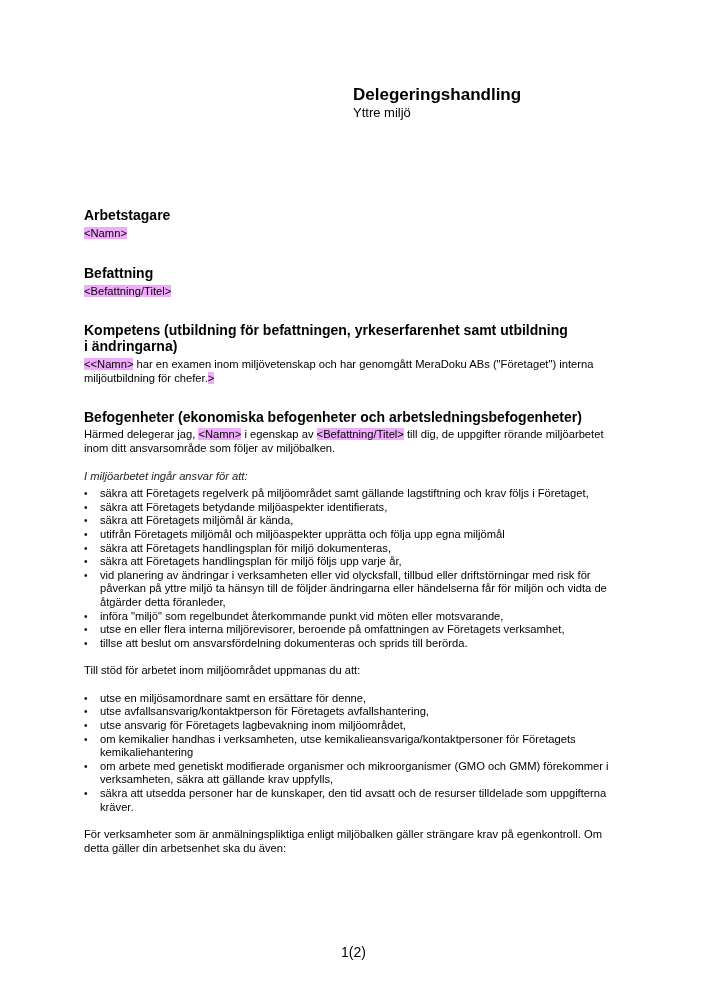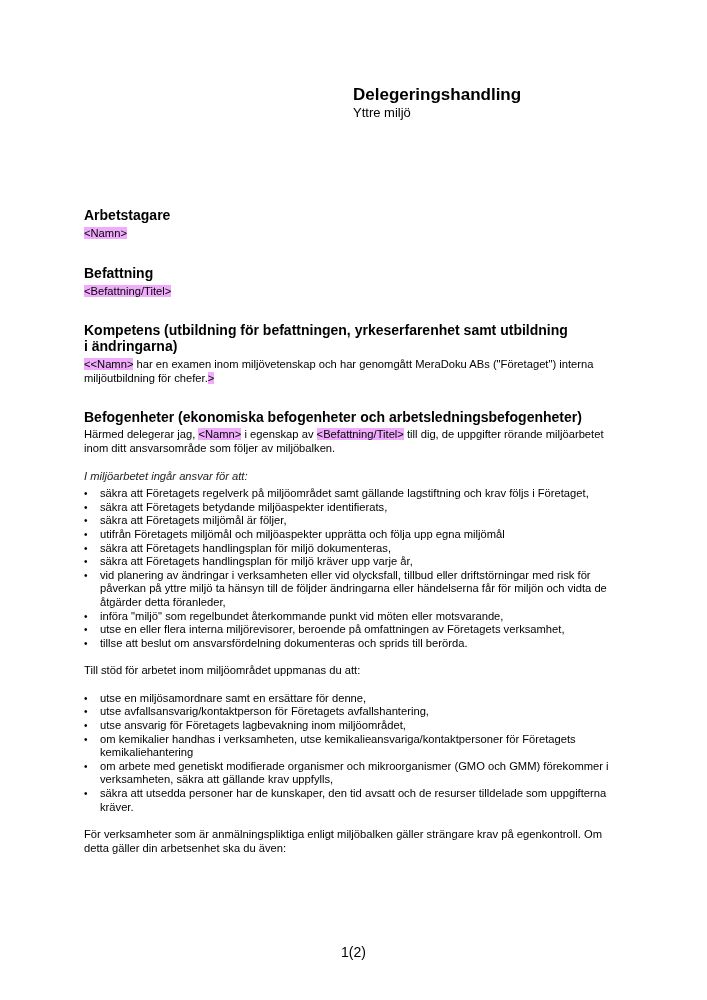--- a/index.html
+++ b/index.html
@@ -50,24 +50,24 @@
     <div class="sec" style="margin-bottom:14px;">
       <h2>Befogenheter (ekonomiska befogenheter och arbetsledningsbefogenheter)</h2>
       <p style="margin-top:3px;"><span>Härmed delegerar jag, </span><span class="hl">&lt;Namn&gt;</span><span> i egenskap av </span><span class="hl">&lt;Befattning/Titel&gt;</span><span> till dig, de uppgifter rörande miljöarbetet inom ditt ansvarsområde som följer av miljöbalken.</span></p>
     </div>
 
     <div style="margin-bottom:14px;">
       <p class="italic" style="color:#222;">I miljöarbetet ingår ansvar för att:</p>
       <ul>
         <li>säkra att Företagets regelverk på miljöområdet samt gällande lagstiftning och krav följs i Företaget,</li>
         <li>säkra att Företagets betydande miljöaspekter identifierats,</li>
-        <li>säkra att Företagets miljömål är följer,</li>
+        <li>säkra att Företagets miljömål är kända,</li>
         <li>utifrån Företagets miljömål och miljöaspekter upprätta och följa upp egna miljömål</li>
         <li>säkra att Företagets handlingsplan för miljö dokumenteras,</li>
-        <li>säkra att Företagets handlingsplan för miljö kräver upp varje år,</li>
+        <li>säkra att Företagets handlingsplan för miljö följs upp varje år,</li>
         <li>vid planering av ändringar i verksamheten eller vid olycksfall, tillbud eller driftstörningar med risk för påverkan på yttre miljö ta hänsyn till de följder ändringarna eller händelserna får för miljön och vidta de åtgärder detta föranleder,</li>
         <li>införa "miljö" som regelbundet återkommande punkt vid möten eller motsvarande,</li>
         <li>utse en eller flera interna miljörevisorer, beroende på omfattningen av Företagets verksamhet,</li>
         <li>tillse att beslut om ansvarsfördelning dokumenteras och sprids till berörda.</li>
       </ul>
     </div>
 
     <div style="margin-bottom:14px;">
       <p style="margin-bottom:14px;">Till stöd för arbetet inom miljöområdet uppmanas du att:</p>
       <ul style="margin-top:0;">

